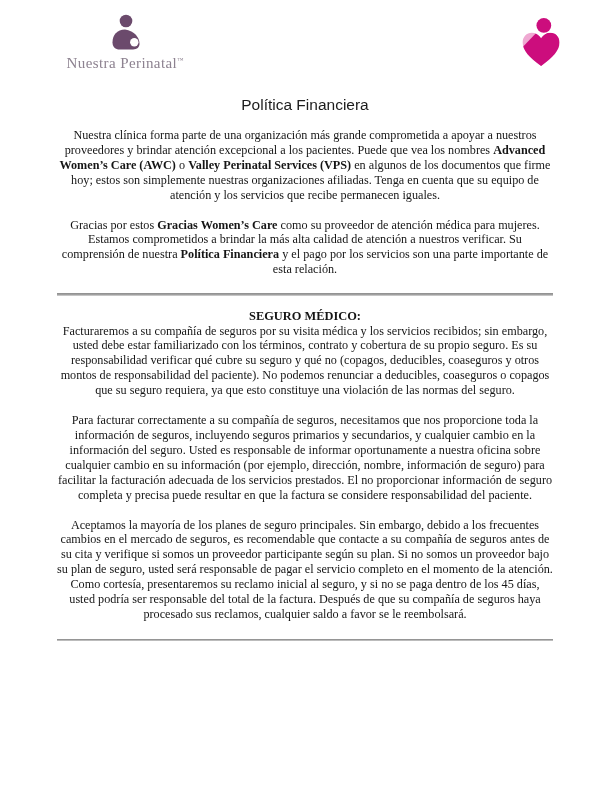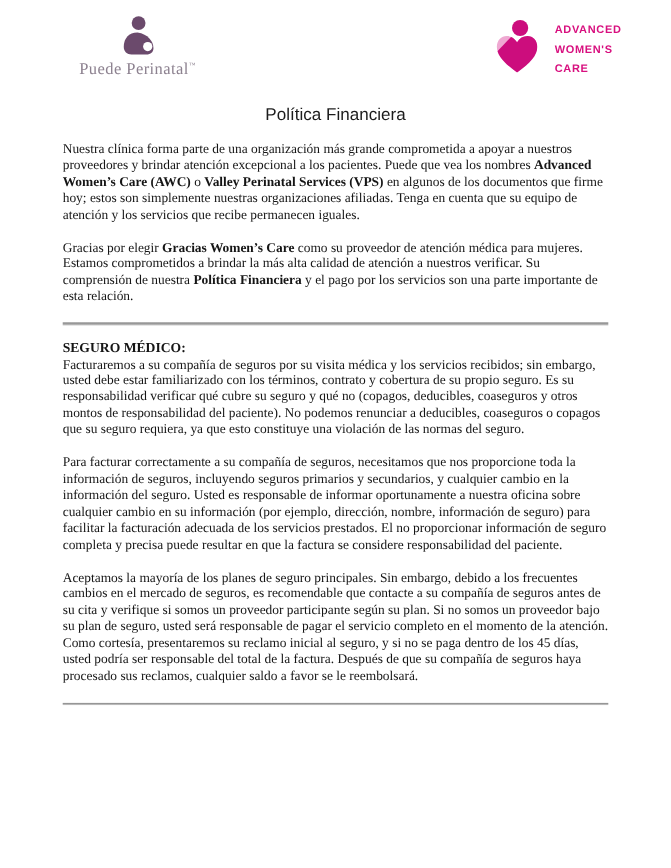--- a/index.html
+++ b/index.html
@@ -69,21 +69,21 @@
     font-weight: 400;
     font-size: 15.5px;
     color: #1c1c1c;
   }
 
   
   .doc-body {
     margin: 14px 57px 0 57px;
     font-size: 12.2px;
     line-height: 14.9px;
-    text-align: left;
+    text-align: center;
   }
   .para { margin: 0 0 15px 0; }
   .para:last-child { margin-bottom: 0; }
   .para b { font-weight: bold; }
   .section-heading {
     margin: 0;
     font-size: 12.4px;
     font-weight: bold;
     line-height: 14.9px;
   }
@@ -106,52 +106,47 @@
 
     <div class="vp-logo">
       <span>
         <svg width="36" height="38" viewBox="0 0 34 38">
           <circle cx="18" cy="7" r="6.3" fill="#6b4a6c"></circle>
           <path d="M 17,15.5 C 9,15.5 4.5,21 4.5,28.5 C 4.5,33 7.5,35.5 11.5,35.5 L 25,35.5 C 29,35.5 31.5,33.2 31.5,29.8 C 31.5,23.5 26.5,17 17,15.5 Z" fill="#6b4a6c"></path>
           <circle cx="26.3" cy="28.3" r="4.2" fill="#ffffff"></circle>
         </svg>
       </span>
       <div class="vp-name">
-        <span>Puede Perinatal</span><sup>™</sup>
+        <span>Nuestra Perinatal</span><sup>™</sup>
       </div>
     </div>
 
     <div class="awc-logo">
       <span>
         <svg width="46" height="52" viewBox="0 0 50 56">
           <defs>
             <clipPath id="heartClip">
               <path d="M 24,54 C 11,44.5 4,37 4,28.5 C 4,22.5 8.3,18 13.8,18 C 18,18 21.6,20.2 24,24 C 26.4,20.2 30,18 34.2,18 C 39.7,18 44,22.5 44,28.5 C 44,37 37,44.5 24,54 Z"></path>
             </clipPath>
           </defs>
           <path d="M 24,54 C 11,44.5 4,37 4,28.5 C 4,22.5 8.3,18 13.8,18 C 18,18 21.6,20.2 24,24 C 26.4,20.2 30,18 34.2,18 C 39.7,18 44,22.5 44,28.5 C 44,37 37,44.5 24,54 Z" fill="#efa9d2"></path>
           <polygon points="36,0 52,0 52,58 -4,58 -4,42" clip-path="url(#heartClip)" fill="#cc0d7d"></polygon>
           <circle cx="27" cy="10" r="8" fill="#cc0d7d"></circle>
         </svg>
       </span>
-      <div class="awc-text">
-        <span>ADVANCED</span>
-        <span>WOMEN'S</span>
-        <span>CARE</span>
-      </div>
     </div>
 
   </div>
 
   <h1 class="doc-title">Política Financiera</h1>
 
   <div class="doc-body">
     <div id="intro-section">
         <p class="para"><span>Nuestra clínica forma parte de una organización más grande comprometida a apoyar a nuestros proveedores y brindar atención excepcional a los pacientes. Puede que vea los nombres </span><b>Advanced Women’s Care (AWC)</b><span> o </span><b>Valley Perinatal Services (VPS)</b><span> en algunos de los documentos que firme hoy; estos son simplemente nuestras organizaciones afiliadas. Tenga en cuenta que su equipo de atención y los servicios que recibe permanecen iguales.</span></p>
-        <p class="para"><span>Gracias por elegir </span><b>Gracias Women’s Care</b><span> como su proveedor de atención médica para mujeres. Estamos comprometidos a brindar la más alta calidad de atención a nuestros verificar. Su comprensión de nuestra </span><b>Política Financiera</b><span> y el pago por los servicios son una parte importante de esta relación.</span></p>
+        <p class="para"><span>Gracias por estos </span><b>Gracias Women’s Care</b><span> como su proveedor de atención médica para mujeres. Estamos comprometidos a brindar la más alta calidad de atención a nuestros verificar. Su comprensión de nuestra </span><b>Política Financiera</b><span> y el pago por los servicios son una parte importante de esta relación.</span></p>
       </div>
   </div>
 
   <hr class="rule">
 
   <div class="doc-body" style="margin-top:13px">
     <h2 class="section-heading">SEGURO MÉDICO:</h2>
     <div id="insurance-paragraphs">
         <p class="para"><span>Facturaremos a su compañía de seguros por su visita médica y los servicios recibidos; sin embargo, usted debe estar familiarizado con los términos, contrato y cobertura de su propio seguro. Es su responsabilidad verificar qué cubre su seguro y qué no (copagos, deducibles, coaseguros y otros montos de responsabilidad del paciente). No podemos renunciar a deducibles, coaseguros o copagos que su seguro requiera, ya que esto constituye una violación de las normas del seguro.</span></p>
         <p class="para"><span>Para facturar correctamente a su compañía de seguros, necesitamos que nos proporcione toda la información de seguros, incluyendo seguros primarios y secundarios, y cualquier cambio en la información del seguro. Usted es responsable de informar oportunamente a nuestra oficina sobre cualquier cambio en su información (por ejemplo, dirección, nombre, información de seguro) para facilitar la facturación adecuada de los servicios prestados. El no proporcionar información de seguro completa y precisa puede resultar en que la factura se considere responsabilidad del paciente.</span></p>

